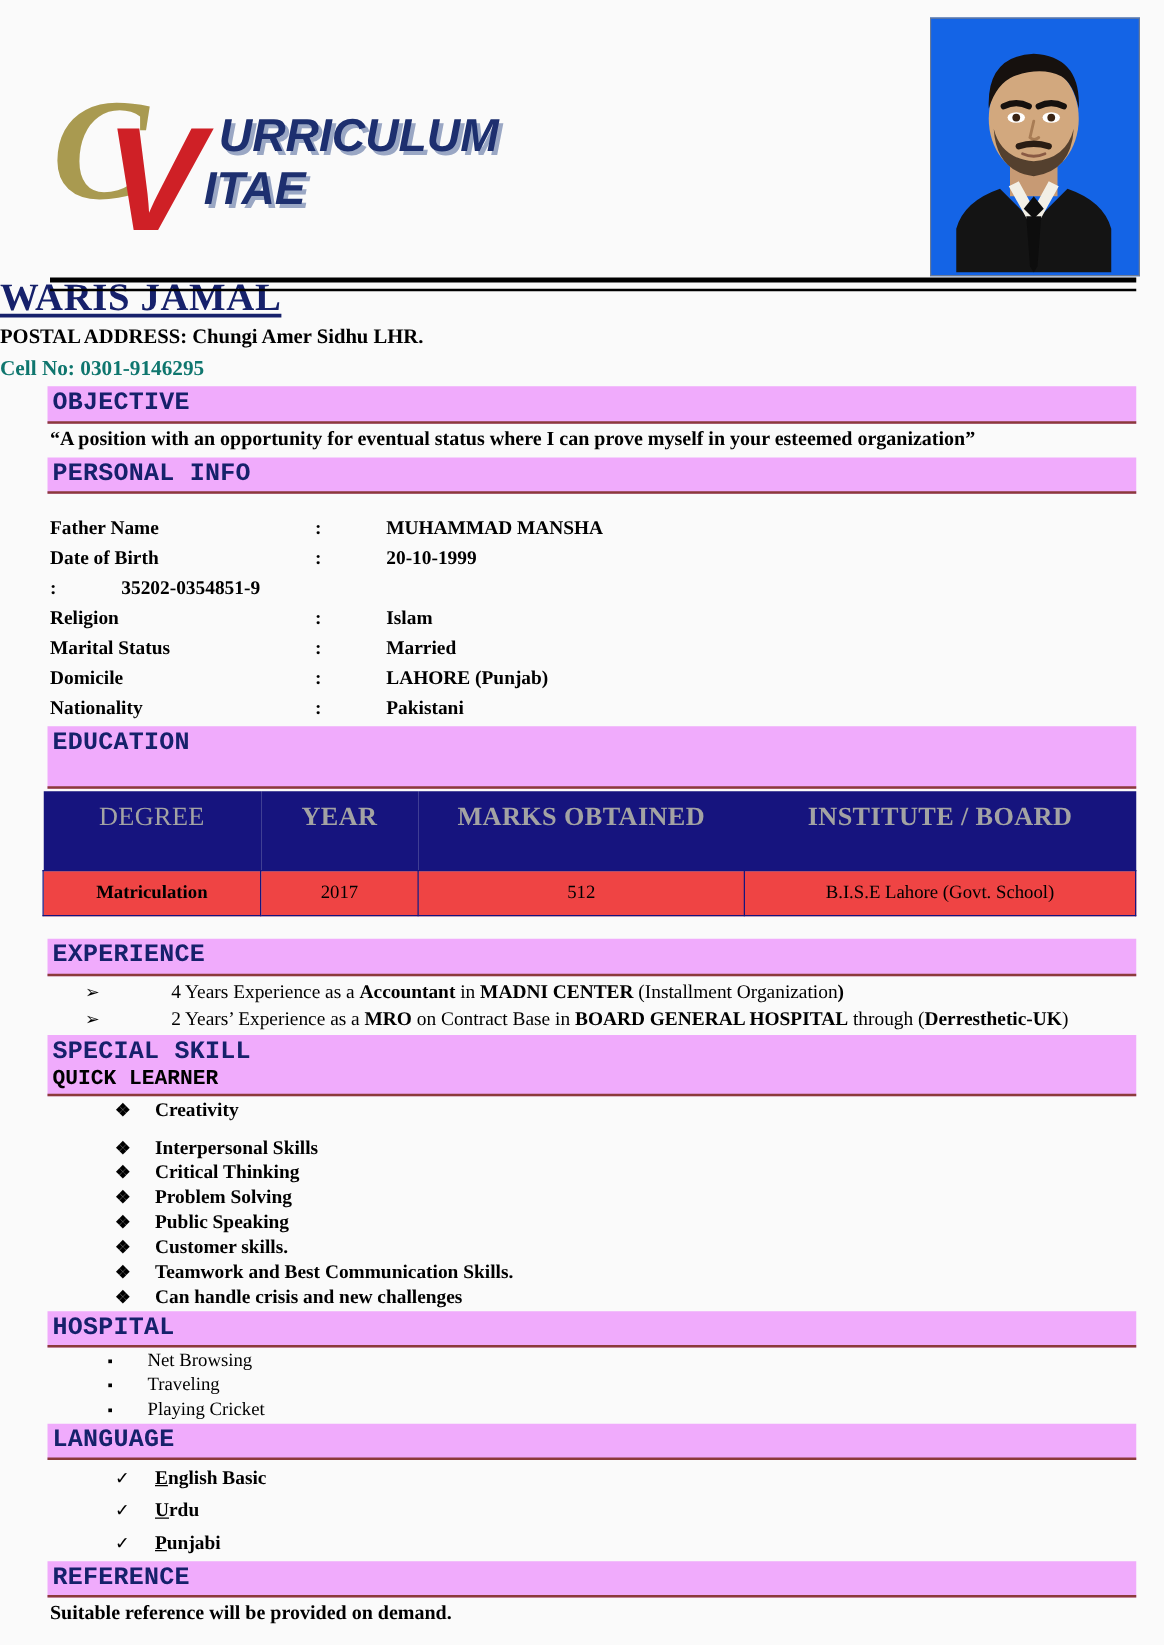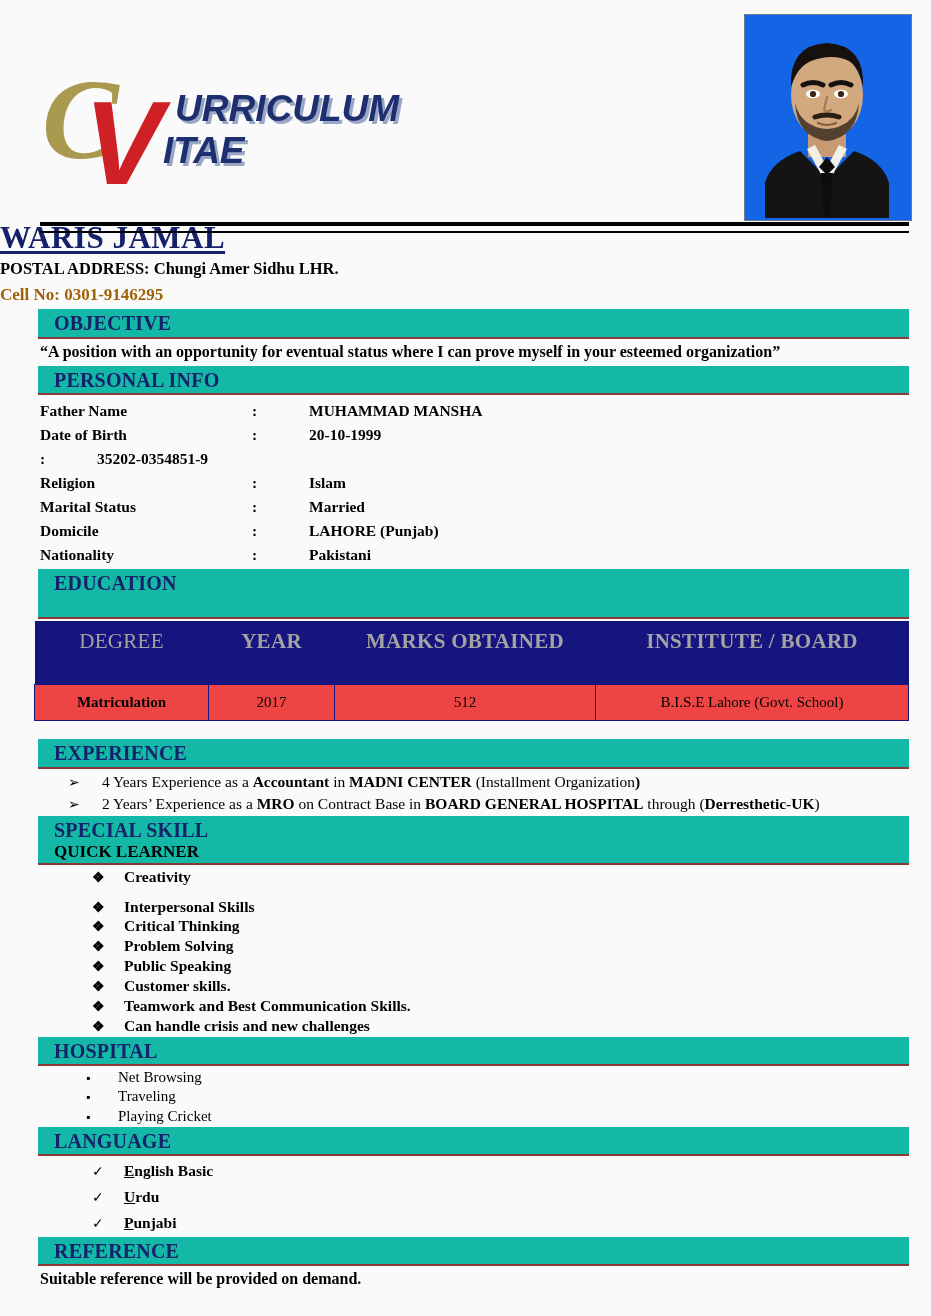--- a/index.html
+++ b/index.html
@@ -81,33 +81,34 @@
   .cand-addr {
     font-size: 16.5px;
     font-weight: bold;
     color: #000;
     margin-top: 2px;
     line-height: 1.3;
   }
   .cand-cell {
     font-size: 17px;
     font-weight: bold;
-    color: #a16207;
+    color: #0f766e;
     margin-top: 5px;
     line-height: 1.3;
   }
 
   
   .sec {
     margin: 0 22px 0 38px;
   }
   .sec-head {
-    background: #14b8a6;
+    background: #f0abfc;
     border-bottom: 2px solid #8b3a3a;
-    padding: 2px 0 1px 16px;
+    padding: 2px 0 1px 4px;
+    font-family: Liberation Mono, monospace;
   }
   .sec-head .t {
     font-size: 20px;
     font-weight: bold;
     color: #16216b;
     line-height: 1.22;
     letter-spacing: .2px;
   }
   .sec-head .sub {
     font-size: 17px;
@@ -120,21 +121,21 @@
   
   .objective-text {
     font-size: 16px;
     font-weight: bold;
     padding: 3px 0 4px 2px;
     line-height: 1.25;
   }
 
   
   .pinfo {
-    padding: 4px 0 2px 2px;
+    padding: 16px 0 2px 2px;
   }
   .pinfo-row {
     display: flex;
     font-size: 15.5px;
     font-weight: bold;
     line-height: 1.55;
   }
   .pinfo-label { width: 212px; flex: 0 0 212px; }
   .pinfo-colon { width: 57px; flex: 0 0 57px; }
   .pinfo-value { flex: 1 1 auto; }
@@ -187,21 +188,21 @@
   }
   .li .bullet {
     flex: 0 0 auto;
     text-align: left;
   }
   .li .txt { flex: 1 1 auto; }
 
   
   .exp .li { font-size: 15.5px; padding: 1px 0; }
   .exp .bullet { width: 34px; margin-left: 30px; font-size: 14px; }
-  .exp .txt { font-weight: normal; }
+  .exp .txt { font-weight: normal; margin-left: 35px; }
   .exp b { font-weight: bold; }
 
   
   .skills .li { font-size: 15.5px; font-weight: bold; padding: 0; }
   .skills .bullet { width: 32px; margin-left: 54px; font-size: 14px; }
   .skills .li.first { padding-bottom: 10px; }
 
   
   .hobbies .li { font-size: 15px; font-weight: normal; padding: 0; }
   .hobbies .bullet { width: 32px; margin-left: 48px; font-size: 12px; }

